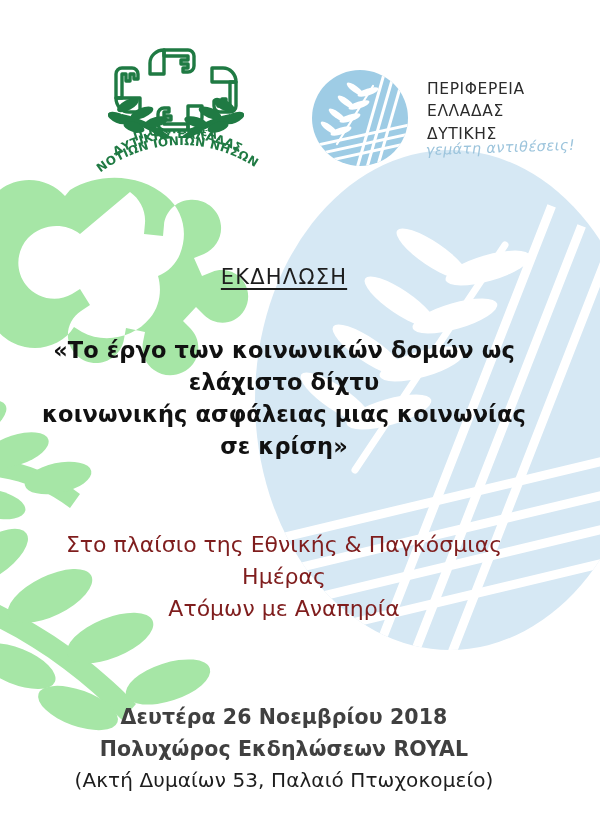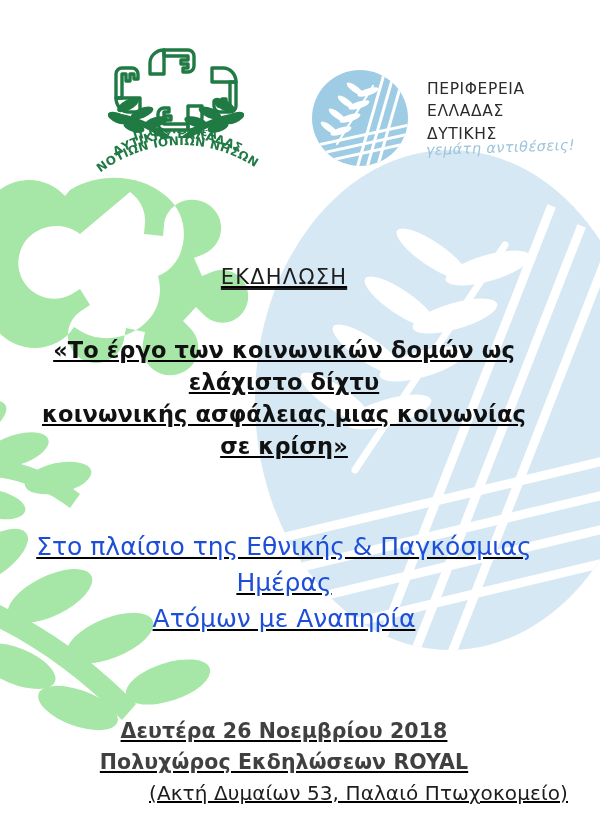--- a/index.html
+++ b/index.html
@@ -70,21 +70,20 @@
   }
   #region-tagline-svg { position: absolute; left: 114px; top: 76px; }
 
   
   .content {
     position: absolute;
     left: 0;
     top: 265px;
     width: 568px;
     text-align: center;
-    text-decoration: underline;
   }
 
   #event-kicker {
     font-size: 21px;
     font-weight: 400;
     color: #1d1d1d;
     text-decoration: underline;
     text-underline-offset: 4px;
     letter-spacing: 1.2px;
     margin: 0;
@@ -95,42 +94,41 @@
     font-size: 22.5px;
     font-weight: bold;
     color: #111111;
     line-height: 1.42;
     letter-spacing: 0.1px;
     padding: 0 32px;
   }
 
   #event-context {
     margin: 66px 0 0 0;
-    font-size: 25px;
+    font-size: 22px;
     font-weight: 400;
-    color: #1d4ed8;
+    color: #7f1d1d;
     line-height: 1.45;
     padding: 0 25px;
   }
 
   #event-details {
     margin: 78px 0 0 0;
   }
   .detail-line {
     font-size: 20.5px;
     font-weight: bold;
     color: #404040;
     line-height: 1.52;
     letter-spacing: 0.1px;
   }
   .detail-line.address {
     font-weight: 400;
     font-size: 20px;
     color: #1d1d1d;
-    text-align: right;
   }
 </style>
 </head>
 <body>
 
 <div id="poster">
 
   <div class="bg-layer">
 
     <svg id="bg-green-svg" class="bg-svg" width="470" height="640" viewBox="0 0 470 640">

